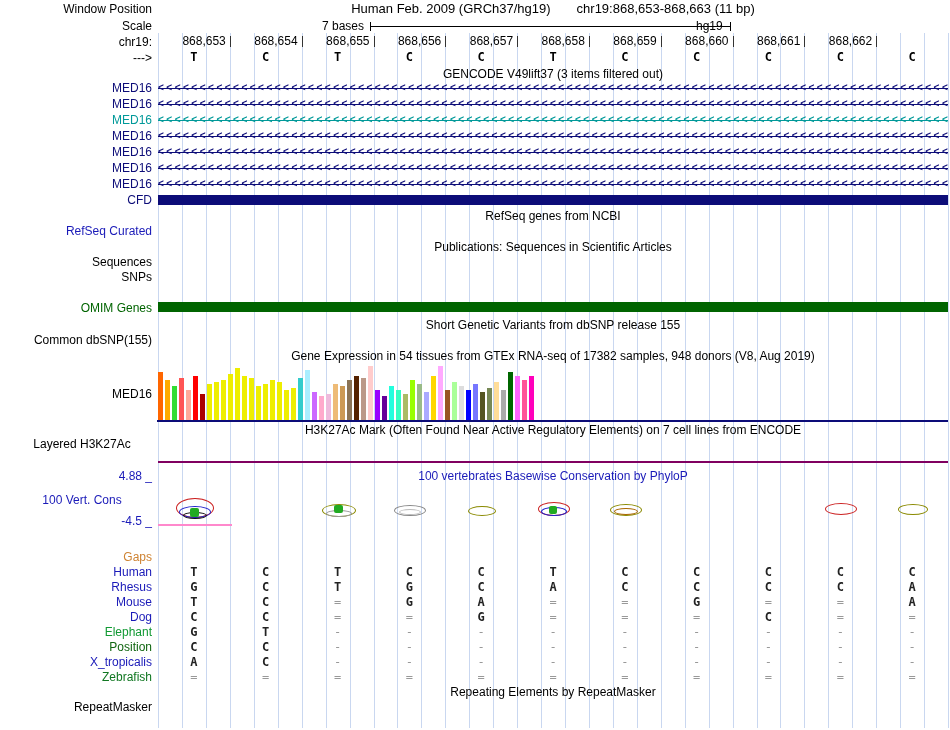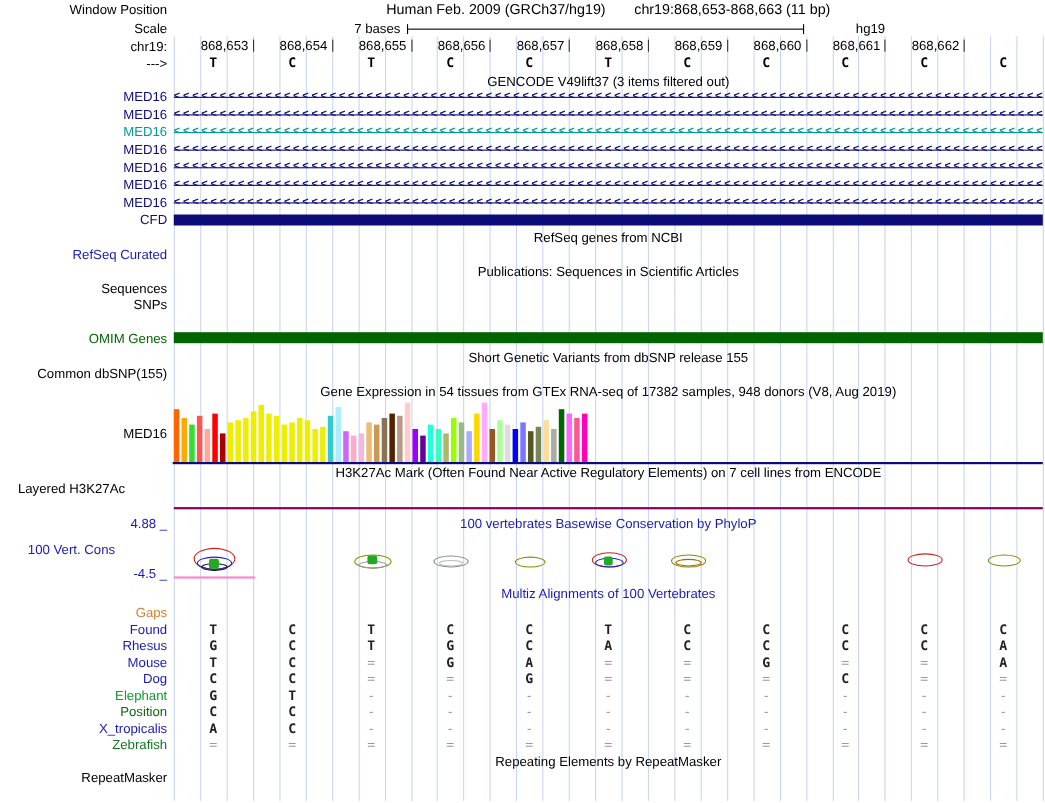--- a/index.html
+++ b/index.html
@@ -2,30 +2,30 @@
 <html style="--link-blue: #1A1AB8; --teal: #009999; --navy: #0C0C78; --dark-green: #006400; --orange: #CE8333; --guide: #C9D7F0; --purple-line: #800060; --pink-line: #FF88CC; --multiz-letter: #222222; --dim: #999999;"><head>
 <meta charset="utf-8">
 <style>
   html,body{margin:0;padding:0;background:#fff;}
   .browser{
     position:relative;width:950px;height:730px;background:#fff;overflow:hidden;
     font-family:"Liberation Sans",sans-serif;font-size:12px;color:#000;
   }
   .guide{position:absolute;top:33px;bottom:2px;width:1px;background:var(--guide);}
   .label{position:absolute;left:0;width:152px;text-align:right;white-space:nowrap;line-height:14px;}
-  .label.centered{width:130px;text-align:center;}
+  .label.centered{width:130px;text-align:center;margin-left:17px;}
   .title{position:absolute;left:158px;width:790px;text-align:center;white-space:nowrap;line-height:14px;}
   .blue{color:var(--link-blue);}
   .green{color:var(--dark-green);}
   .maintitle{top:2px;font-size:13px;}
   .maintitle .gap{display:inline-block;width:26px;}
   .scaletext{position:absolute;left:158px;width:206px;text-align:right;top:19px;}
   .scalebar{position:absolute;left:370px;top:22px;width:359px;height:9px;border-left:1px solid #000;border-right:1px solid #000;}
   .scalebar .hline{position:absolute;left:0;right:0;top:4px;height:1px;background:#000;}
-  .genomelab{position:absolute;left:778px;top:19px;}
+  .genomelab{position:absolute;left:696px;top:19px;}
   .coordlab{position:absolute;top:35px;width:72px;text-align:right;line-height:13px;}
   .coordtick{position:absolute;top:36px;width:1px;height:11px;background:#333;}
   .basecell{position:absolute;top:51px;text-align:center;font-family:"DejaVu Sans Mono",monospace;font-weight:bold;line-height:13px;}
   .generow{position:absolute;left:0;right:0;height:14px;}
   .generow .label{top:0;}
   .geneline{position:absolute;left:158px;right:2px;top:7px;height:1px;}
   .genearrows{position:absolute;left:158px;right:2px;top:0;height:14px;overflow:hidden;
     font-size:10px;line-height:14px;letter-spacing:2.5px;font-weight:bold;white-space:nowrap;}
   .genebar{position:absolute;left:158px;right:2px;top:2px;height:10px;}
   .omimbar{position:absolute;left:158px;right:2px;top:302px;height:10px;background:var(--dark-green);}
@@ -271,27 +271,26 @@
       <div class="oval" style="left: 538px; top: 502px; width: 30px; height: 12px; border: 1.5px solid rgb(204, 34, 34);"></div>
       <div class="oval" style="left: 541px; top: 507px; width: 24px; height: 7px; border: 1.5px solid rgb(34, 34, 204);"></div>
       <div class="oval" style="left: 549px; top: 506px; width: 8px; height: 8px; background: rgb(34, 170, 34); border-radius: 2px;"></div>
       <div class="oval" style="left: 610px; top: 504px; width: 30px; height: 10px; border: 1.5px solid rgb(138, 138, 0);"></div>
       <div class="oval" style="left: 614px; top: 508px; width: 22px; height: 5px; border: 1.5px solid rgb(170, 102, 0);"></div>
       <div class="oval" style="left: 825px; top: 503px; width: 30px; height: 10px; border: 1.5px solid rgb(204, 34, 34);"></div>
       <div class="oval" style="left: 898px; top: 504px; width: 28px; height: 9px; border: 1.5px solid rgb(138, 138, 0);"></div>
     </div>
   <div class="phylopmin"></div>
 
-  <div class="title blue" style="top:533px">Multiz Alignments of 100 Vertebrates</div>
   <div id="multiz-rows">
       <div class="alnrow" style="top: 550px;">
         <div class="label" style="color: rgb(206, 131, 51);">Gaps</div>
       </div>
       <div class="alnrow" style="top: 565px;">
-        <div class="label" style="color: rgb(26, 26, 184);">Found</div>
+        <div class="label" style="color: rgb(26, 26, 184);">Human</div>
         <div class="alncell" style="left: 158px; width: 71.8px;">T</div>
         <div class="alncell" style="left: 229.8px; width: 71.8px;">C</div>
         <div class="alncell" style="left: 301.6px; width: 71.8px;">T</div>
         <div class="alncell" style="left: 373.5px; width: 71.8px;">C</div>
         <div class="alncell" style="left: 445.3px; width: 71.8px;">C</div>
         <div class="alncell" style="left: 517.1px; width: 71.8px;">T</div>
         <div class="alncell" style="left: 588.9px; width: 71.8px;">C</div>
         <div class="alncell" style="left: 660.7px; width: 71.8px;">C</div>
         <div class="alncell" style="left: 732.5px; width: 71.8px;">C</div>
         <div class="alncell" style="left: 804.4px; width: 71.8px;">C</div>

